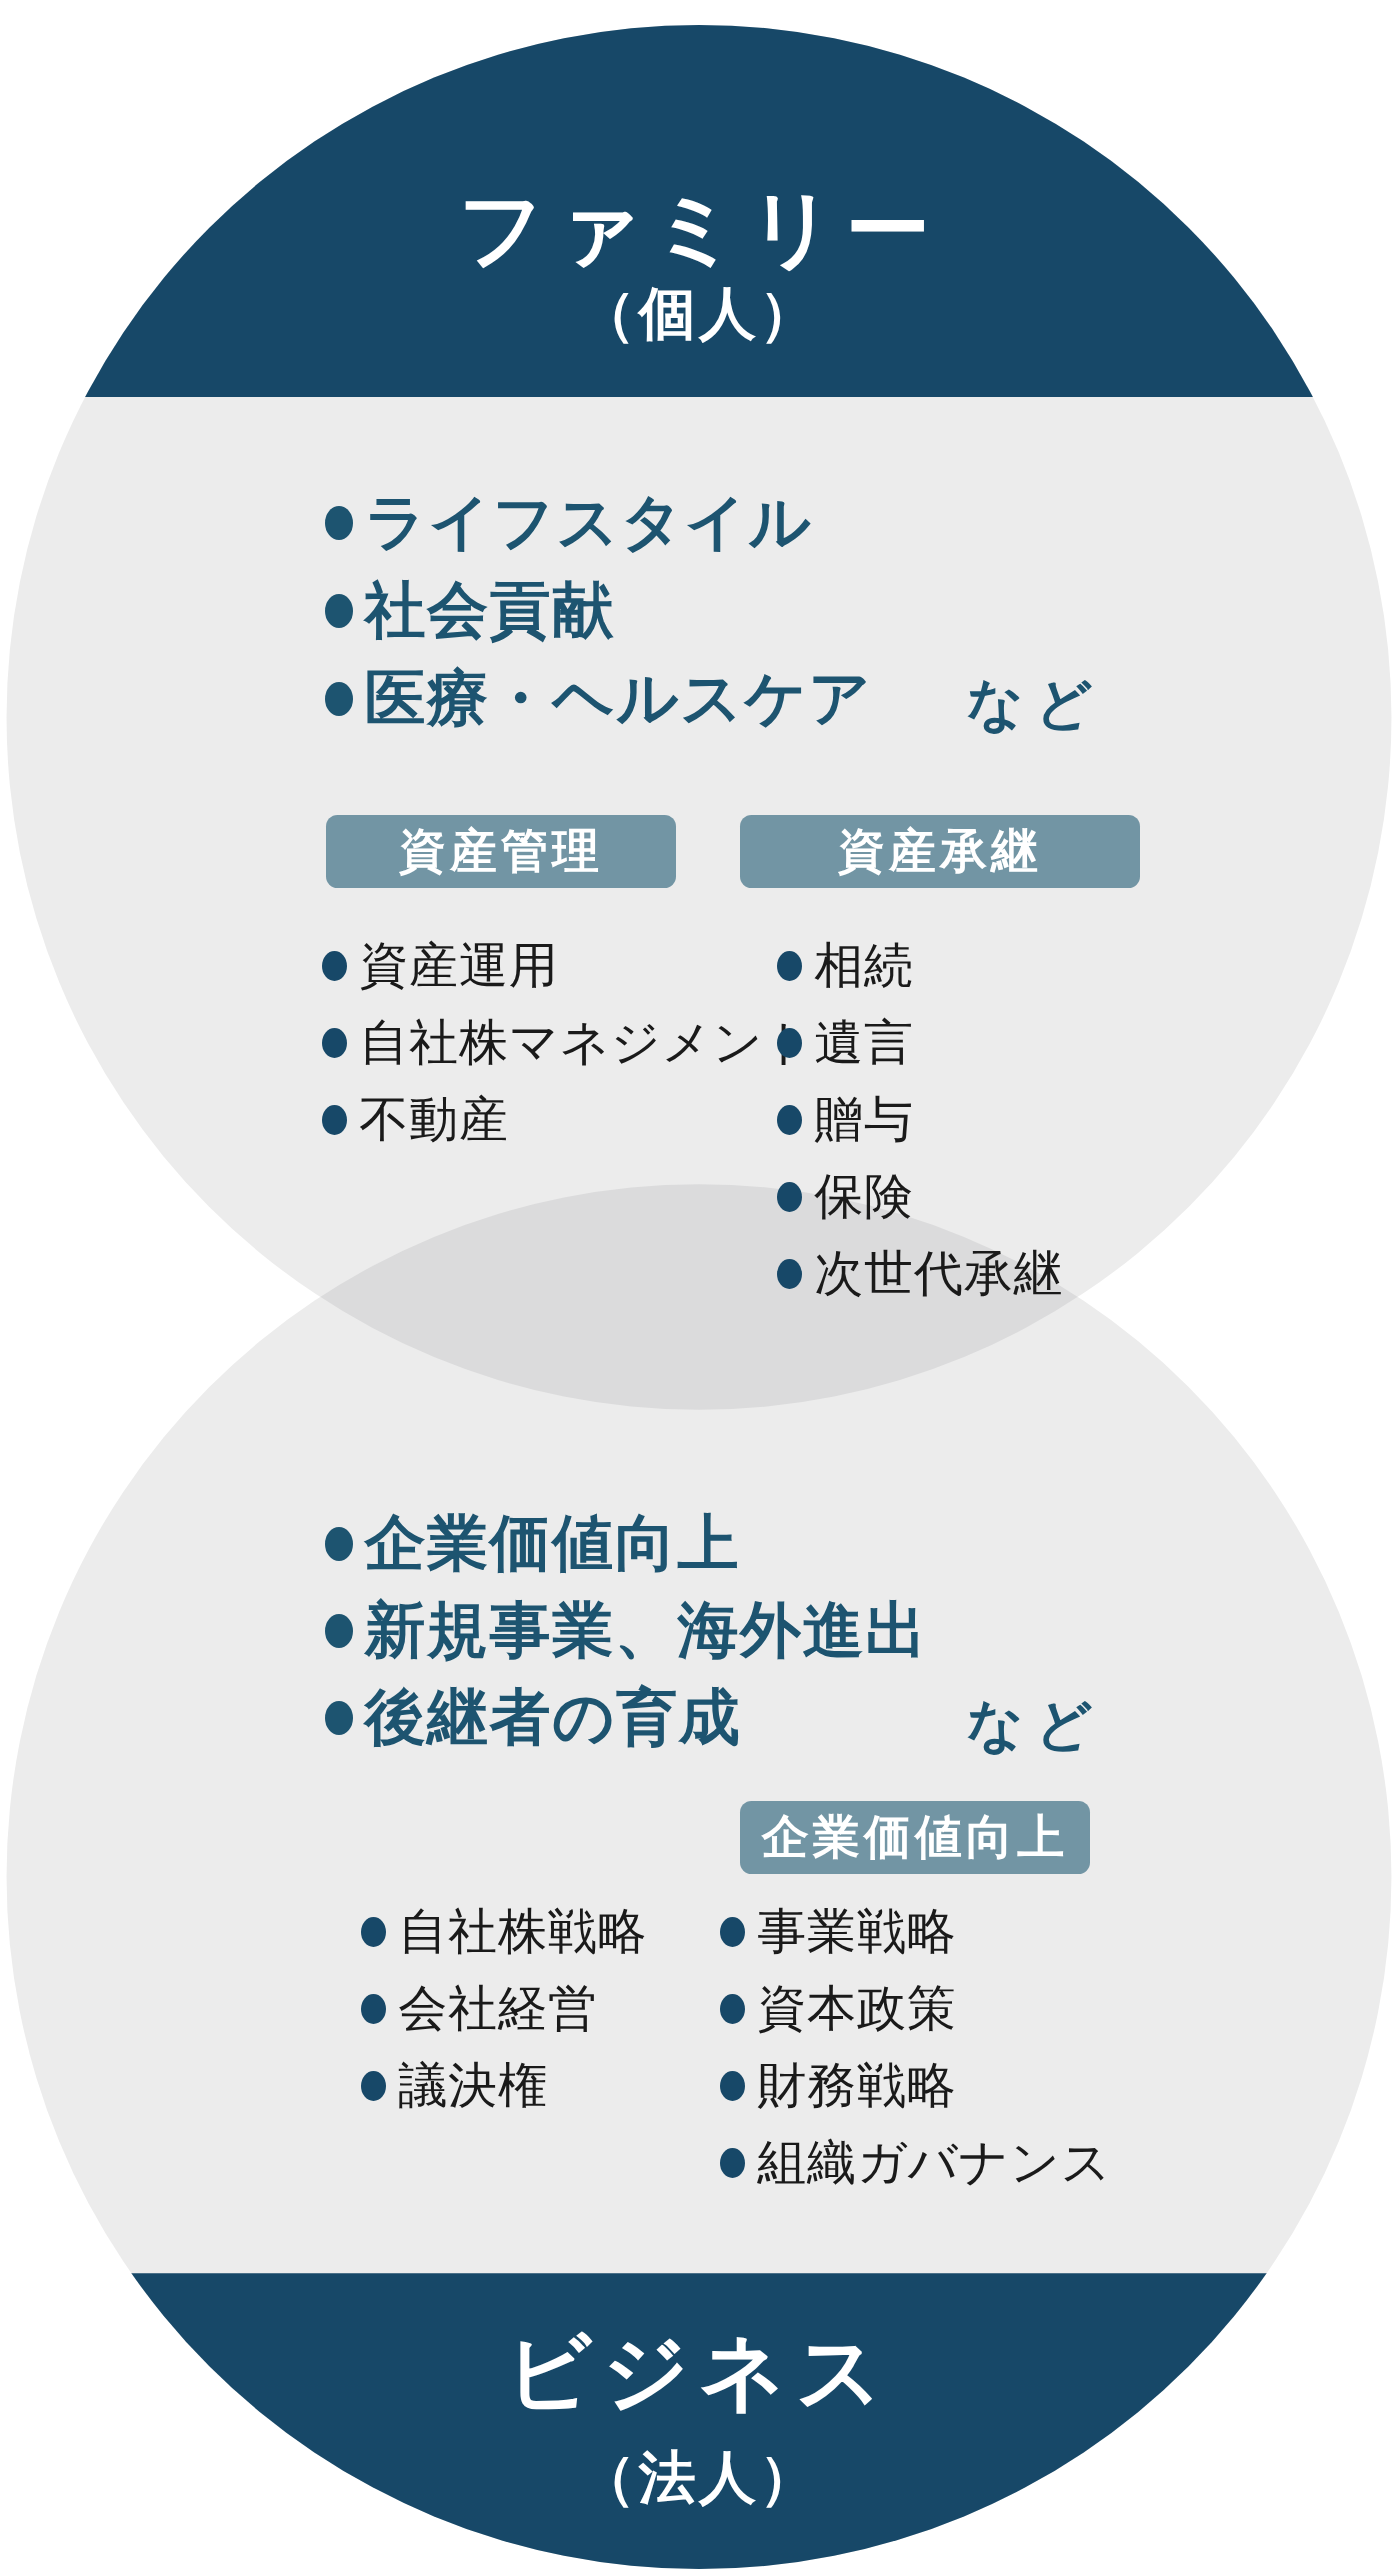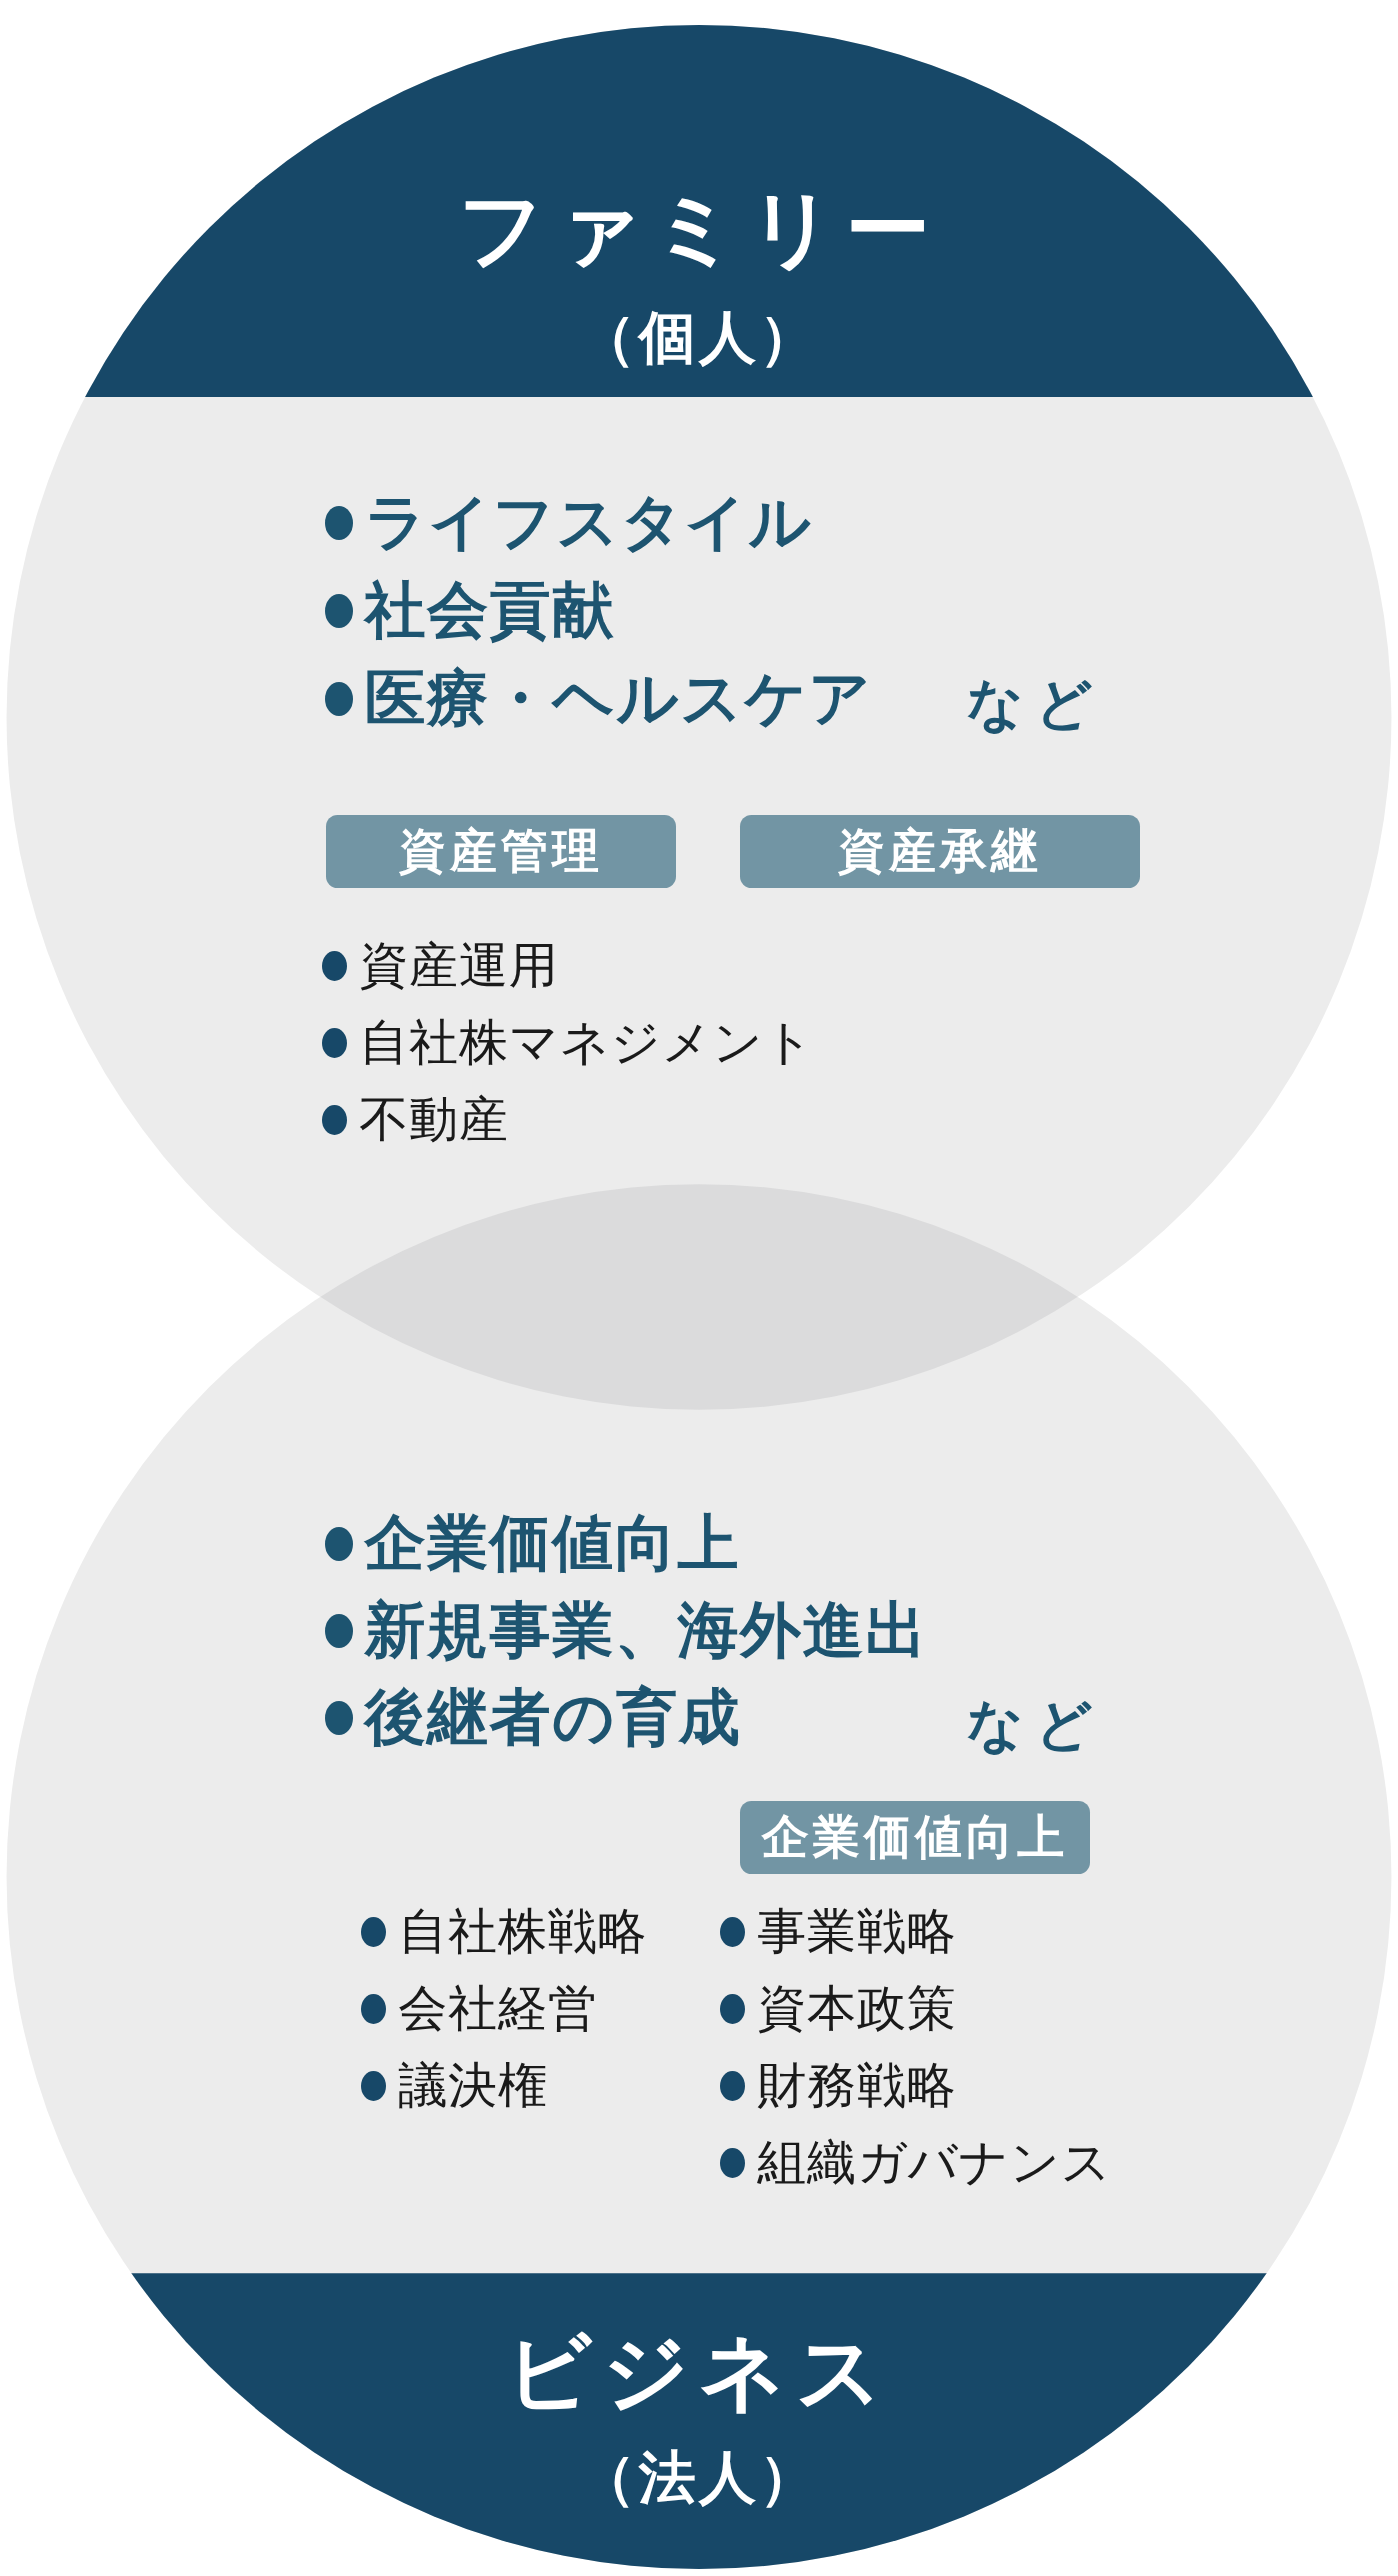--- a/index.html
+++ b/index.html
@@ -98,21 +98,21 @@
     <g clip-path="url(#clip-top-band)">
       <circle cx="855" cy="877" r="847" fill="#174868"></circle>
     </g>
 
     <g clip-path="url(#clip-bottom-band)">
       <circle cx="855" cy="2295" r="847" fill="#174868"></circle>
     </g>
   </svg>
 
   <div class="circle-title" style="top:183px;">ファミリー</div>
-  <div class="circle-subtitle" style="top:305px;font-family:Liberation Serif, serif;">（個人）</div>
+  <div class="circle-subtitle" style="top:281px;font-family:Liberation Serif, serif;">（個人）</div>
 
   <div class="theme-list" style="top:479px;height:263px;">
     <div class="theme-row">
       <span class="theme-dot"></span>
       <span class="theme-text">ライフスタイル</span>
     </div>
     <div class="theme-row">
       <span class="theme-dot"></span>
       <span class="theme-text">社会貢献</span>
     </div>
@@ -138,20 +138,42 @@
     <div class="item-row">
       <span class="item-dot"></span>
       <span class="item-text">自社株マネジメント</span>
     </div>
     <div class="item-row">
       <span class="item-dot"></span>
       <span class="item-text">不動産</span>
     </div>
   </div>
 
+  <div class="item-col" style="left:777px;top:927px;">
+    <div class="item-row">
+      <span class="item-dot"></span>
+      <span class="item-text">相続</span>
+    </div>
+    <div class="item-row">
+      <span class="item-dot"></span>
+      <span class="item-text">遺言</span>
+    </div>
+    <div class="item-row">
+      <span class="item-dot"></span>
+      <span class="item-text">贈与</span>
+    </div>
+    <div class="item-row">
+      <span class="item-dot"></span>
+      <span class="item-text">保険</span>
+    </div>
+    <div class="item-row">
+      <span class="item-dot"></span>
+      <span class="item-text">次世代承継</span>
+    </div>
+  </div>
 
   <div class="theme-list" style="top:1500px;height:260px;">
     <div class="theme-row h106">
       <span class="theme-dot"></span>
       <span class="theme-text">企業価値向上</span>
     </div>
     <div class="theme-row h106">
       <span class="theme-dot"></span>
       <span class="theme-text">新規事業、海外進出</span>
     </div>

